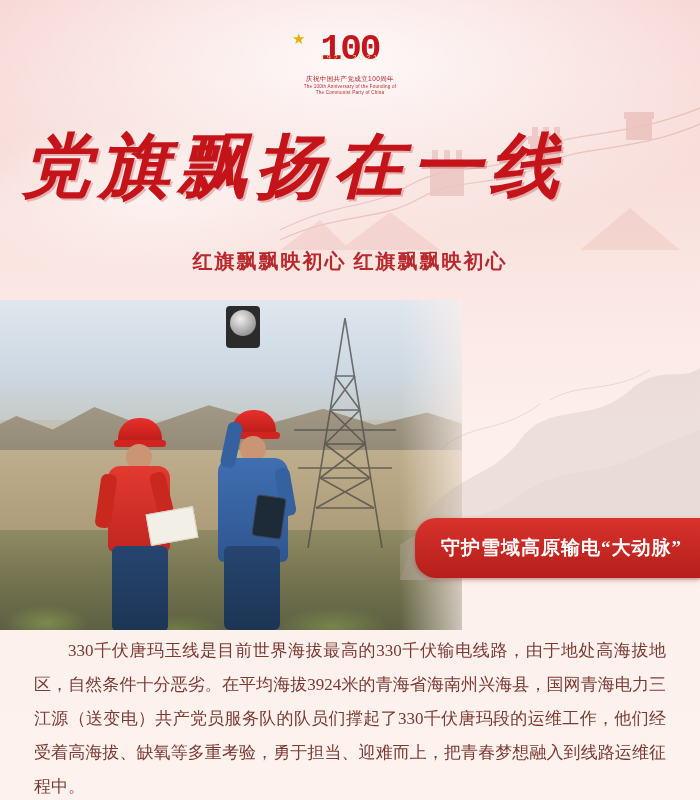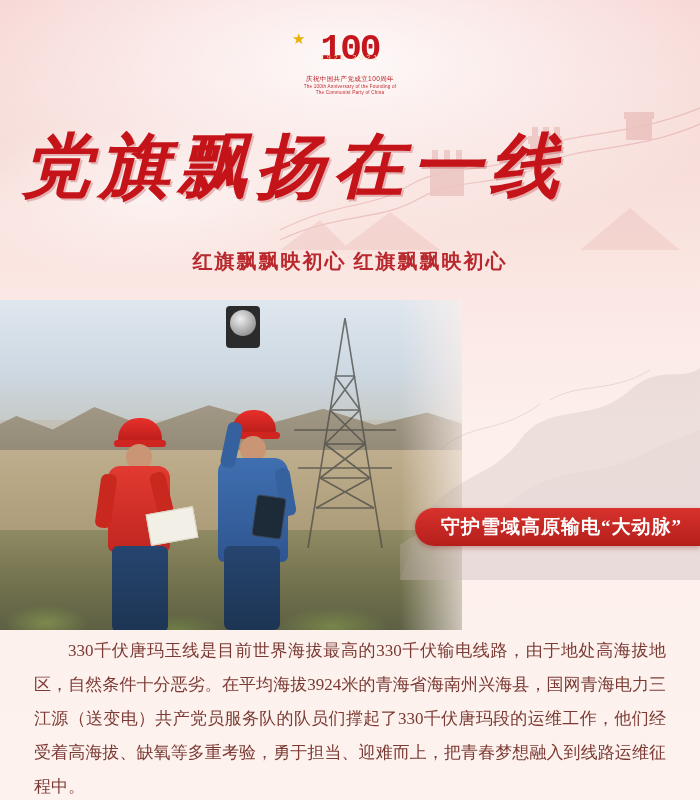--- a/index.html
+++ b/index.html
@@ -232,22 +232,22 @@
   }
   .ink-art {
     position: absolute; right: 0; top: 30px; width: 300px; height: 250px;
     opacity: 0.5;
   }
 
   
   .caption-banner {
     position: absolute;
     right: 0;
-    top: 208px;
-    height: 38px;
+    top: 218px;
+    height: 60px;
     padding: 0 18px 0 26px;
     display: flex;
     align-items: center;
     background: linear-gradient(180deg,#d8322c 0%, #b41f1b 100%);
     border-radius: 21px 0 0 21px;
     box-shadow: 0 2px 5px rgba(140,20,20,0.35);
     text-align: center;
   }
   .caption-banner .txt {
     color: #ffffff;

